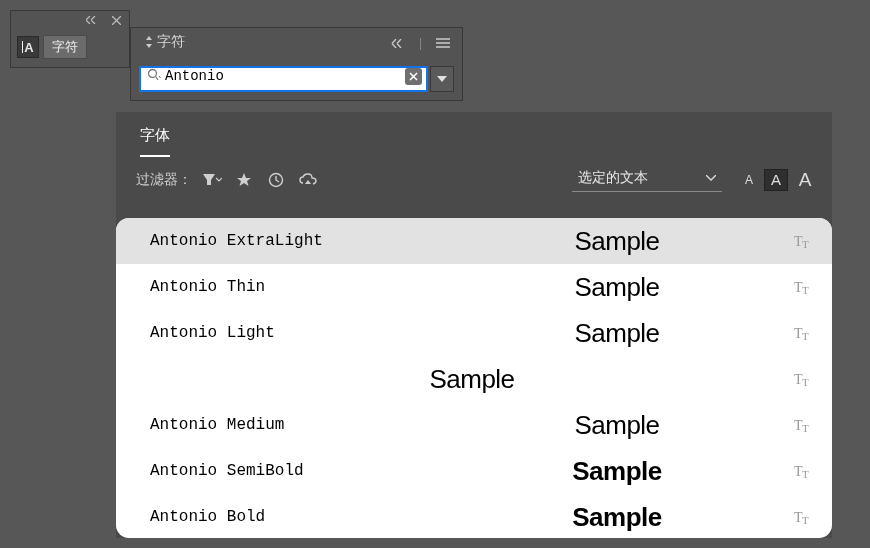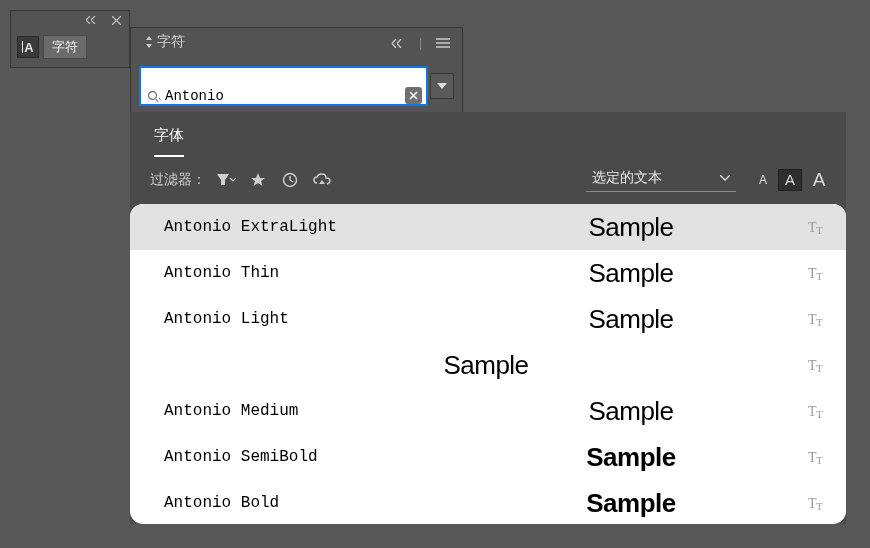--- a/index.html
+++ b/index.html
@@ -89,22 +89,22 @@
 
 
 .search-row {
   padding: 8px 8px 8px 8px;
   display: flex; align-items: center; gap: 0;
 }
 .search-box {
   flex: 1;
   background: #fff;
   border: 2px solid #1473e6;
-  height: 40px;
-  display: flex; align-items: flex-end;
+  height: 26px;
+  display: flex; align-items: flex-start;
   padding: 0 4px 0 6px;
   gap: 4px;
 }
 .search-icon { color: #888; font-size: 14px; }
 .search-input {
   flex: 1; border: none; outline: none;
   font-family: "Consolas","Courier New",monospace;
   font-size: 14px;
   color: #000;
 }
@@ -123,42 +123,42 @@
   border: 1px solid #383838;
   color: #e2e2e2;
   display: flex; align-items: center; justify-content: center;
   margin-left: 2px;
   cursor: pointer;
 }
 
 
 .font-popup {
   position: absolute;
-  left: 130px; top: 112px;
+  left: 116px; top: 112px;
   width: 716px;
   background: #4a4a4a;
 }
 .tabs-row {
   display: flex;
   padding: 10px 16px 0 24px;
   gap: 28px;
   color: #ddd;
   font-size: 15px;
 }
 .tabs-row .tab {
   padding: 4px 0 10px 0;
   cursor: pointer;
 }
 .tabs-row .tab.active {
   color: #fff;
   border-bottom: 2px solid #fff;
 }
 .filter-row {
   display: flex; align-items: center;
-  padding: 10px 16px 12px 20px;
+  padding: 10px 16px 26px 20px;
   gap: 8px;
   color: #cfcfcf;
   font-size: 14px;
 }
 .filter-label { color: #cfcfcf; font-size: 14px; white-space: nowrap; }
 .filter-icon {
   width: 24px; height: 20px;
   display: flex; align-items: center; justify-content: center;
   color: #cfcfcf;
   cursor: pointer;

